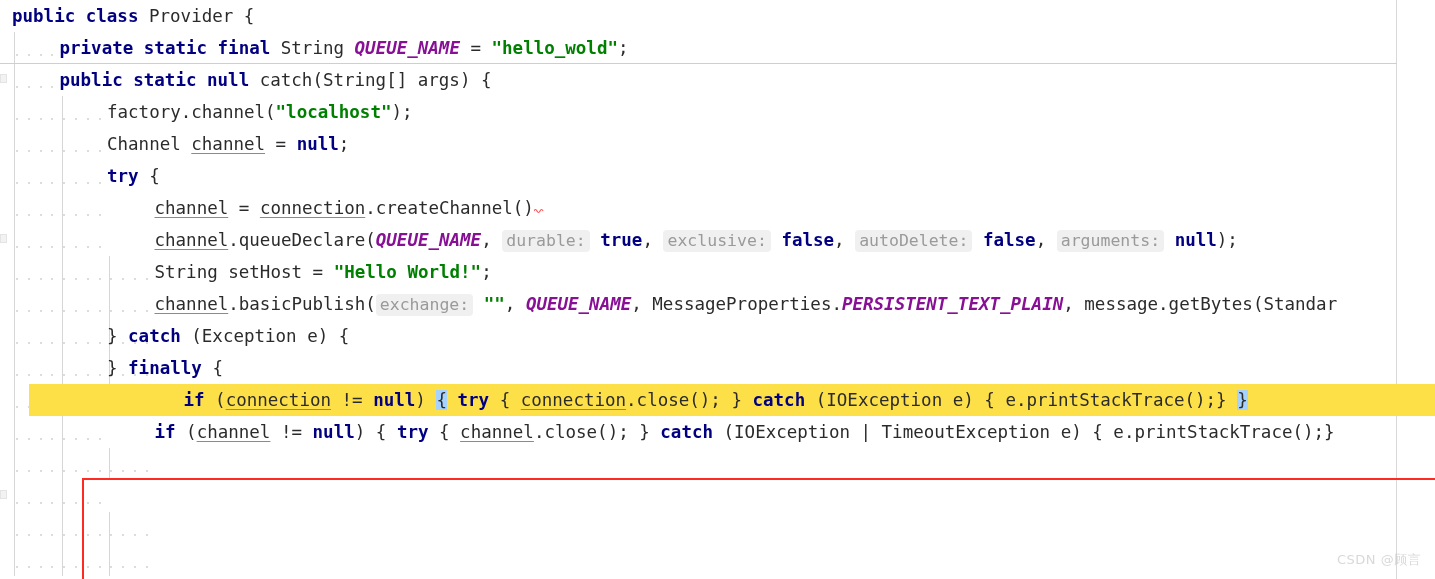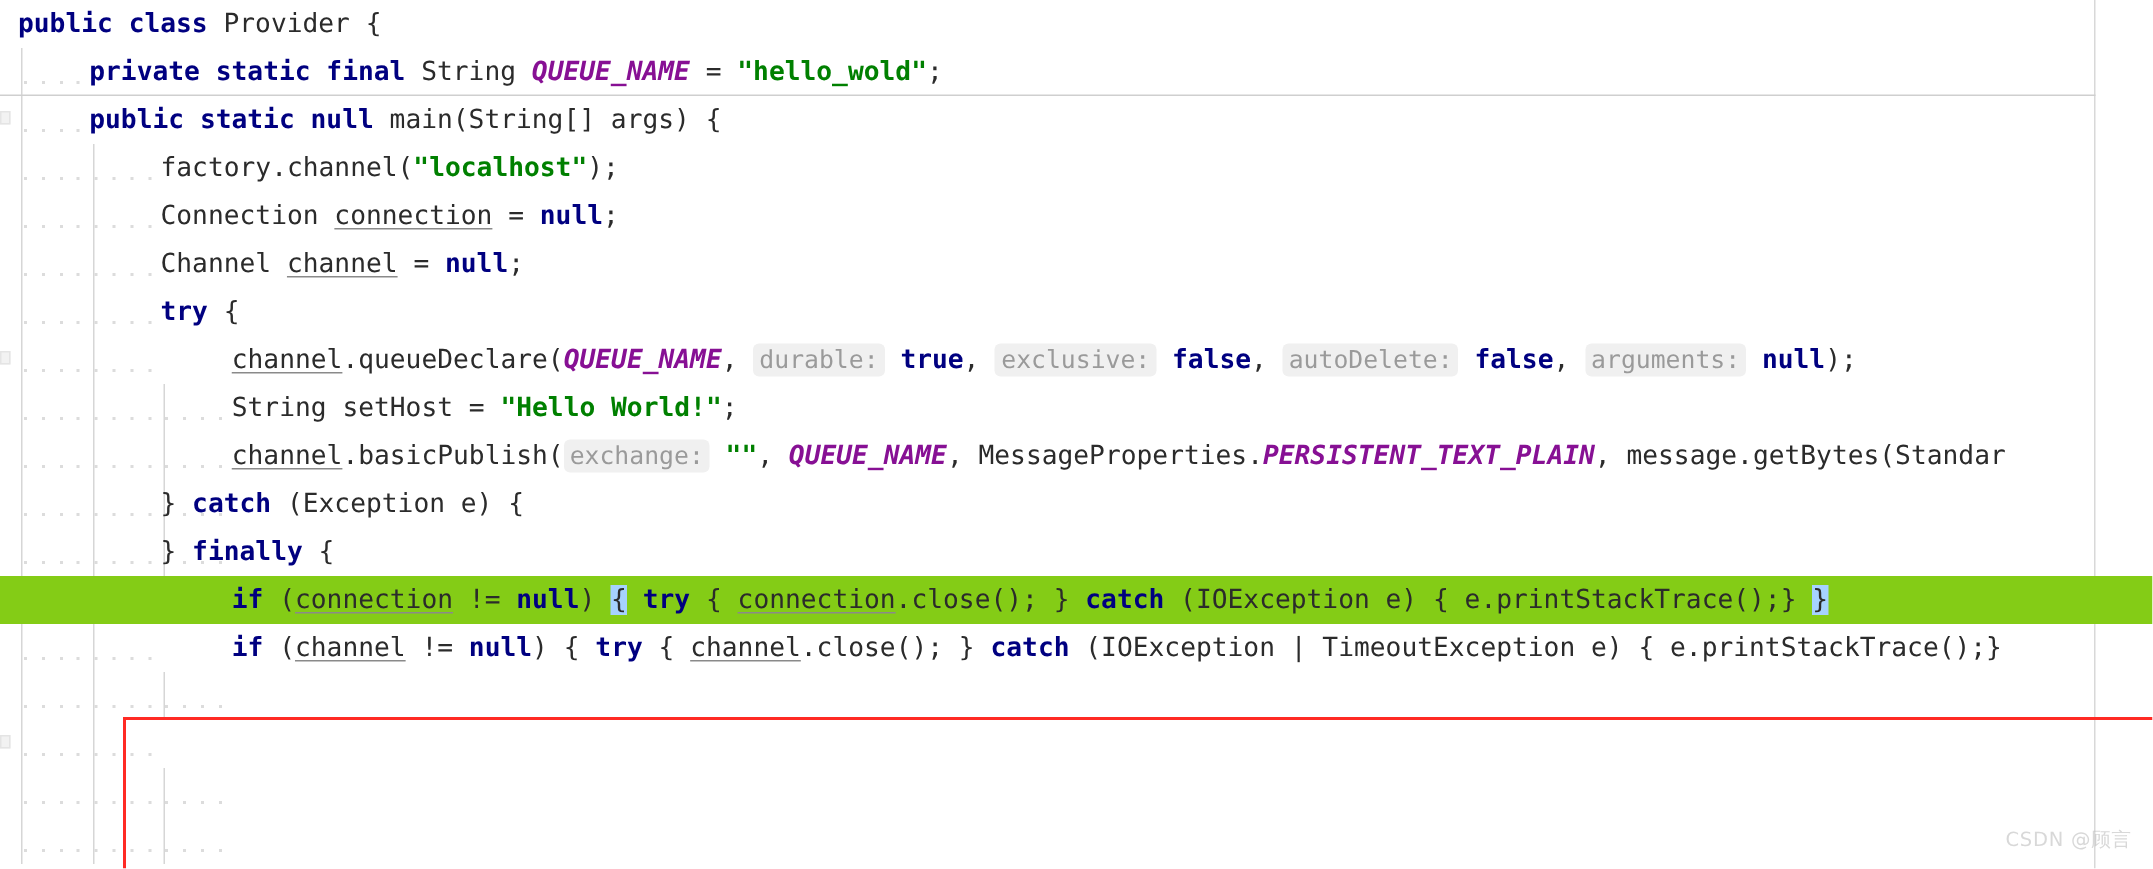--- a/index.html
+++ b/index.html
@@ -62,21 +62,22 @@
     content: "";
     position: absolute;
     left: 0; right: 38px;
     bottom: 0;
     height: 1px;
     background: #cfcfcf;
     z-index: 2;
   }
 
   .line.caret-line {
-    background: #84cc16;
+    background: #fde047;
+    margin-left: 29px;
   }
 
   
   .guides {
     position: absolute;
     left: 0; top: 0;
     width: 1435px; height: 579px;
     z-index: 2;
     pointer-events: none;
   }
@@ -358,25 +359,27 @@
 
   <div class="gutter" id="gutter">
       <div class="fold-marker" style="top: 74px;"></div>
       <div class="fold-marker" style="top: 234px;"></div>
       <div class="fold-marker" style="top: 490px;"></div>
     </div>
 
   <div id="code">
       <div class="line" style="padding-left: 12px;"><span class="txt kw">public</span><span class="txt plain"> </span><span class="txt kw">class</span><span class="txt plain"> Provider {</span></div>
       <div class="line hl-separator" style="padding-left: 59.5px;"><span class="txt kw">private</span><span class="txt plain"> </span><span class="txt kw">static</span><span class="txt plain"> </span><span class="txt kw">final</span><span class="txt plain"> String </span><span class="txt fld">QUEUE_NAME</span><span class="txt plain"> = </span><span class="txt str">"hello_wold"</span><span class="txt plain">;</span></div>
-      <div class="line" style="padding-left: 59.5px;"><span class="txt kw">public</span><span class="txt plain"> </span><span class="txt kw">static</span><span class="txt plain"> </span><span class="txt kw">null</span><span class="txt plain"> main(String[] args) {</span></div>
+      <div class="line" style="padding-left: 59.5px;"><span class="txt kw">public</span><span class="txt plain"> </span><span class="txt kw">static</span><span class="txt plain"> </span><span class="txt kw">null</span><span class="txt plain"> catch(String[] args) {</span></div>
       <div class="line" style="padding-left: 107px;"><span class="txt plain">factory.channel(</span><span class="txt str">"localhost"</span><span class="txt plain">);</span></div>
-      <div class="line" style="padding-left: 107px;"><span class="txt plain">Connection </span><span class="txt und">connection</span><span class="txt plain"> = </span><span class="txt kw">null</span><span class="txt plain">;</span></div>
       <div class="line" style="padding-left: 107px;"><span class="txt plain">Channel </span><span class="txt und">channel</span><span class="txt plain"> = </span><span class="txt kw">null</span><span class="txt plain">;</span></div>
       <div class="line" style="padding-left: 107px;"><span class="txt kw">try</span><span class="txt plain"> {</span></div>
+      <div class="line" style="padding-left: 154.5px;"><span class="txt und">channel</span><span class="txt plain"> = </span><span class="txt und">connection</span><span class="txt plain">.createChannel()</span><span class="squiggle" style="position: relative; display: inline-block; vertical-align: baseline;"><svg width="12" height="6" viewBox="0 0 12 6">
+            <path d="M0 3 q1.5 -3 3 0 t3 0 t3 0" fill="none" stroke="#ff5555" stroke-width="1.2"></path>
+          </svg></span></div>
       <div class="line" style="padding-left: 154.5px;"><span class="txt und">channel</span><span class="txt plain">.queueDeclare(</span><span class="txt fld">QUEUE_NAME</span><span class="txt plain">, </span><span class="txt hint">durable:</span><span class="txt plain"> </span><span class="txt kw">true</span><span class="txt plain">, </span><span class="txt hint">exclusive:</span><span class="txt plain"> </span><span class="txt kw">false</span><span class="txt plain">, </span><span class="txt hint">autoDelete:</span><span class="txt plain"> </span><span class="txt kw">false</span><span class="txt plain">, </span><span class="txt hint">arguments:</span><span class="txt plain"> </span><span class="txt kw">null</span><span class="txt plain">);</span></div>
       <div class="line" style="padding-left: 154.5px;"><span class="txt plain">String setHost = </span><span class="txt str">"Hello World!"</span><span class="txt plain">;</span></div>
       <div class="line" style="padding-left: 154.5px;"><span class="txt und">channel</span><span class="txt plain">.basicPublish(</span><span class="txt hint">exchange:</span><span class="txt plain"> </span><span class="txt str">""</span><span class="txt plain">, </span><span class="txt fld">QUEUE_NAME</span><span class="txt plain">, MessageProperties.</span><span class="txt fld">PERSISTENT_TEXT_PLAIN</span><span class="txt plain">, message.getBytes(Standar</span></div>
       <div class="line" style="padding-left: 107px;"><span class="txt plain">} </span><span class="txt kw">catch</span><span class="txt plain"> (Exception e) {</span></div>
       <div class="line" style="padding-left: 107px;"><span class="txt plain">} </span><span class="txt kw">finally</span><span class="txt plain"> {</span></div>
       <div class="line caret-line" style="padding-left: 154.5px;"><span class="txt kw">if</span><span class="txt plain"> (</span><span class="txt und">connection</span><span class="txt plain"> != </span><span class="txt kw">null</span><span class="txt plain">) </span><span class="txt brace-hl">{</span><span class="txt plain"> </span><span class="txt kw">try</span><span class="txt plain"> { </span><span class="txt und">connection</span><span class="txt plain">.close(); } </span><span class="txt kw">catch</span><span class="txt plain"> (IOException e) { e.printStackTrace();} </span><span class="txt brace-hl">}</span></div>
       <div class="line" style="padding-left: 154.5px;"><span class="txt kw">if</span><span class="txt plain"> (</span><span class="txt und">channel</span><span class="txt plain"> != </span><span class="txt kw">null</span><span class="txt plain">) { </span><span class="txt kw">try</span><span class="txt plain"> { </span><span class="txt und">channel</span><span class="txt plain">.close(); } </span><span class="txt kw">catch</span><span class="txt plain"> (IOException | TimeoutException e) { e.printStackTrace();}</span></div>
     </div>
 
   <div class="red-box"></div>

